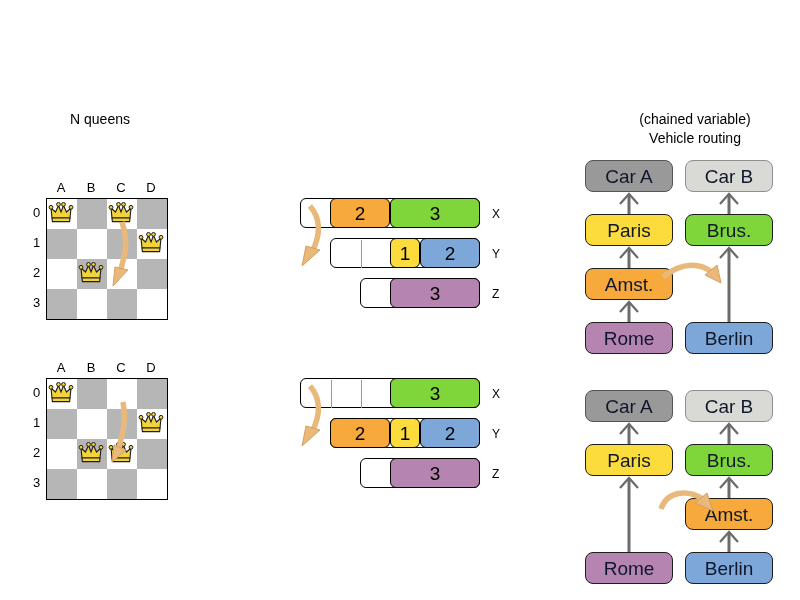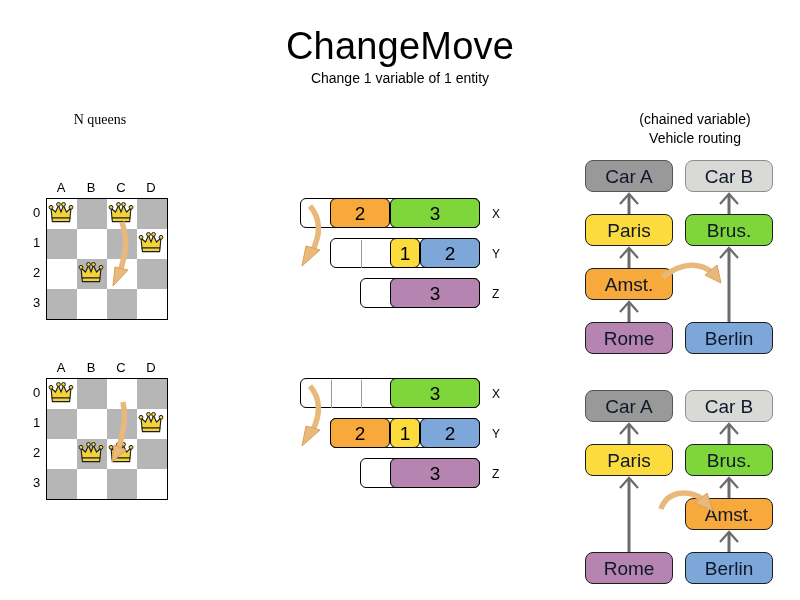--- a/index.html
+++ b/index.html
@@ -18,21 +18,21 @@
     position:absolute;top:24px;left:0;width:800px;text-align:center;
     font-size:38px;font-weight:400;letter-spacing:.2px;line-height:44px;
   }
   .subtitle{
     position:absolute;top:69px;left:0;width:800px;text-align:center;
     font-size:14px;font-weight:400;line-height:18px;
   }
 
   
   .col-head{position:absolute;text-align:center;font-size:14px;line-height:19px;}
-  .col-head.q{left:20px;top:110px;width:160px;font-family:Liberation Serif, serif;}
+  .col-head.q{left:20px;top:110px;width:160px;}
   .col-head.c{left:300px;top:110px;width:200px;}
   .col-head.v{left:600px;top:110px;width:190px;}
 
   
   .board-wrap{position:absolute;}
   .board{position:absolute;left:16px;top:18px;width:120px;height:120px;border:1px solid #000;box-sizing:content-box;}
   .cell{position:absolute;width:30px;height:30px;box-sizing:border-box;}
   .cell.gray{background:#b6b6b6;}
   .cell.white{background:#ffffff;}
   .file-lbl{position:absolute;font-size:13px;width:30px;text-align:center;top:0px;line-height:16px;font-weight:400;}
@@ -67,22 +67,20 @@
     font-size:19px;line-height:19px;color:#0f172a;
   }
   .vedge{position:absolute;pointer-events:none;}
   .vr-arrow{position:absolute;pointer-events:none;}
 </style>
 </head>
 <body>
 
 <div class="root">
 
-  <div class="title">ChangeMove</div>
-  <div class="subtitle">Change 1 variable of 1 entity</div>
 
   <div class="col-head q">N queens</div>
   <div class="col-head v">
     <div>(chained variable)</div>
     <div>Vehicle routing</div>
   </div>
 
   <div class="board-wrap" id="board-before" style="left:30px;top:180px;width:160px;height:150px;">
       <div class="file-lbl" style="left: 16px;">A</div>
       <div class="file-lbl" style="left: 46px;">B</div>

